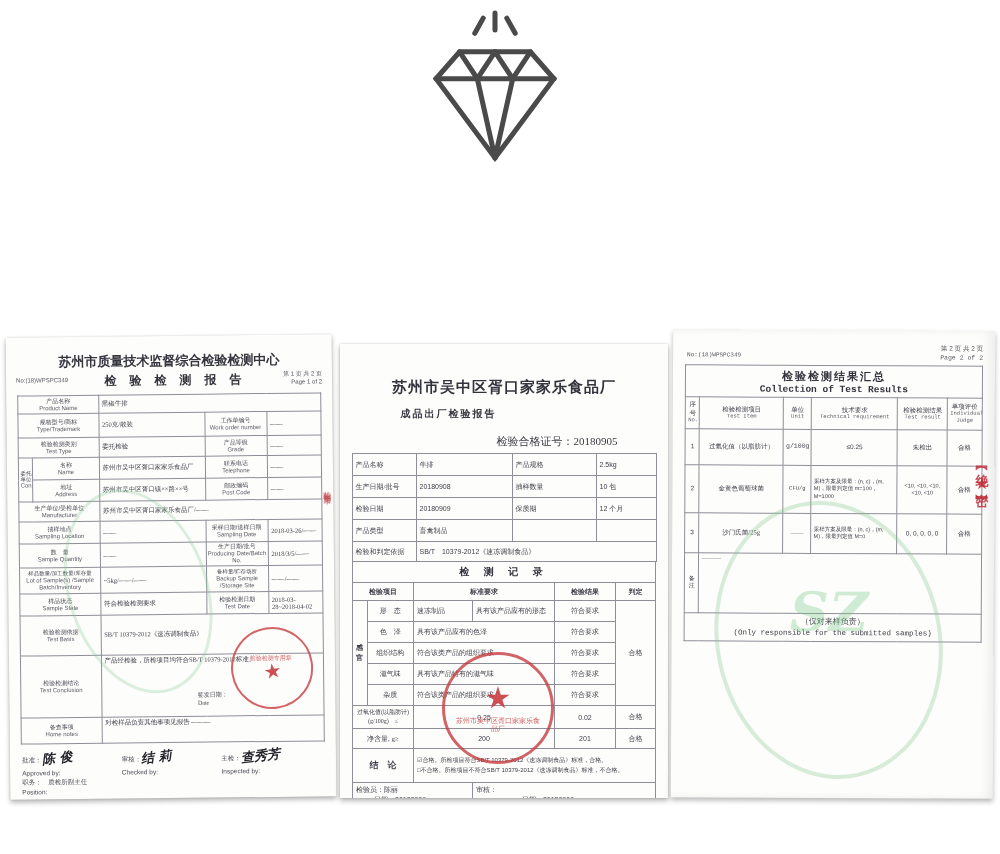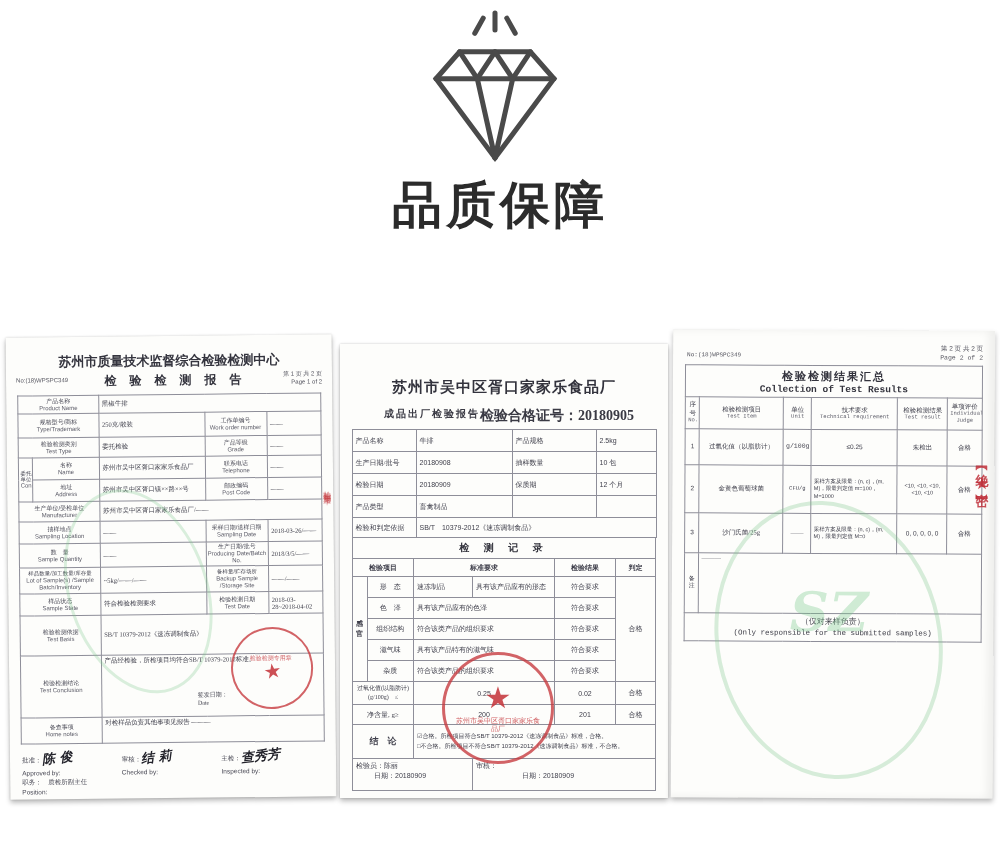--- a/index.html
+++ b/index.html
@@ -36,21 +36,21 @@
   #doc1 .d1-foot { width:302px; margin:4px auto 0 auto; display:flex; font-size:6.5px; color:#4a4a56; }
   #doc1 .d1-foot .col { width:33%; line-height:1.5; }
   .sig { font-family:"DejaVu Serif", serif; font-style:italic; font-size:13px; color:#23232b;
     display:inline-block; transform:rotate(-6deg); font-weight:600; }
 
   
   #doc2 { left:340px; top:344px; width:328px; height:454px; }
   #doc2 .d2-title { text-align:center; font-size:15px; font-weight:700; margin-top:34px; color:#33333d; letter-spacing:1px; }
   #doc2 .d2-subrow { display:flex; justify-content:center; padding:10px 14px 4px 24px; }
   #doc2 .d2-sub { font-size:10px; font-weight:700; letter-spacing:2px; color:#3a3a44; }
-  #doc2 .d2-cert { font-size:14px; font-weight:700; color:#3a3a44; }
+  #doc2 .d2-cert { font-size:11px; font-weight:400; color:#3a3a44;margin-top:27px; }
   #doc2 .d2-table { width:304px; margin:0 auto; }
   #doc2 td { padding:2px 3px; font-size:7px; color:#3e3e4a; }
   #doc2 .l { font-family:"Liberation Serif", serif; }
   #doc2 .sec { text-align:center; font-weight:700; font-size:10px; letter-spacing:6px; padding:3px 12px; color:#33333d; }
   #doc2 .hd { text-align:center; font-weight:700; }
   #doc2 .grp { text-align:left; font-weight:700; }
   #doc2 .concl { font-size:6px; line-height:1.6; }
   #doc2 .d2-foot td { height:30px; vertical-align:top; }
 
   
@@ -93,21 +93,20 @@
       <path d="M58 52 L142 52 L170 84 L100 178 L30 84 Z" stroke-linejoin="miter"></path>
       <path d="M30 84 L170 84"></path>
       <path d="M58 52 L79 84"></path>
       <path d="M100 52 L79 84"></path>
       <path d="M100 52 L121 84"></path>
       <path d="M142 52 L121 84"></path>
       <path d="M79 84 L100 178"></path>
       <path d="M121 84 L100 178"></path>
     </svg>
   </div>
-  <div class="hero-title">品质保障</div>
 
   <div class="doc" id="doc1">
     <div class="wm" style="left:60px; top:150px; width:140px; height:210px; border:3px solid rgba(125,200,140,.28); transform:rotate(-18deg);"></div>
     <div class="d1-title serif">苏州市质量技术监督综合检验检测中心</div>
     <div class="d1-subrow">
       <div class="d1-no">No:(18)WPSPC349</div>
       <div class="d1-sub serif">检 验 检 测 报 告</div>
       <div class="d1-page">
         <span>第 1 页 共 2 页</span><br>
         <span>Page 1 of 2</span>

